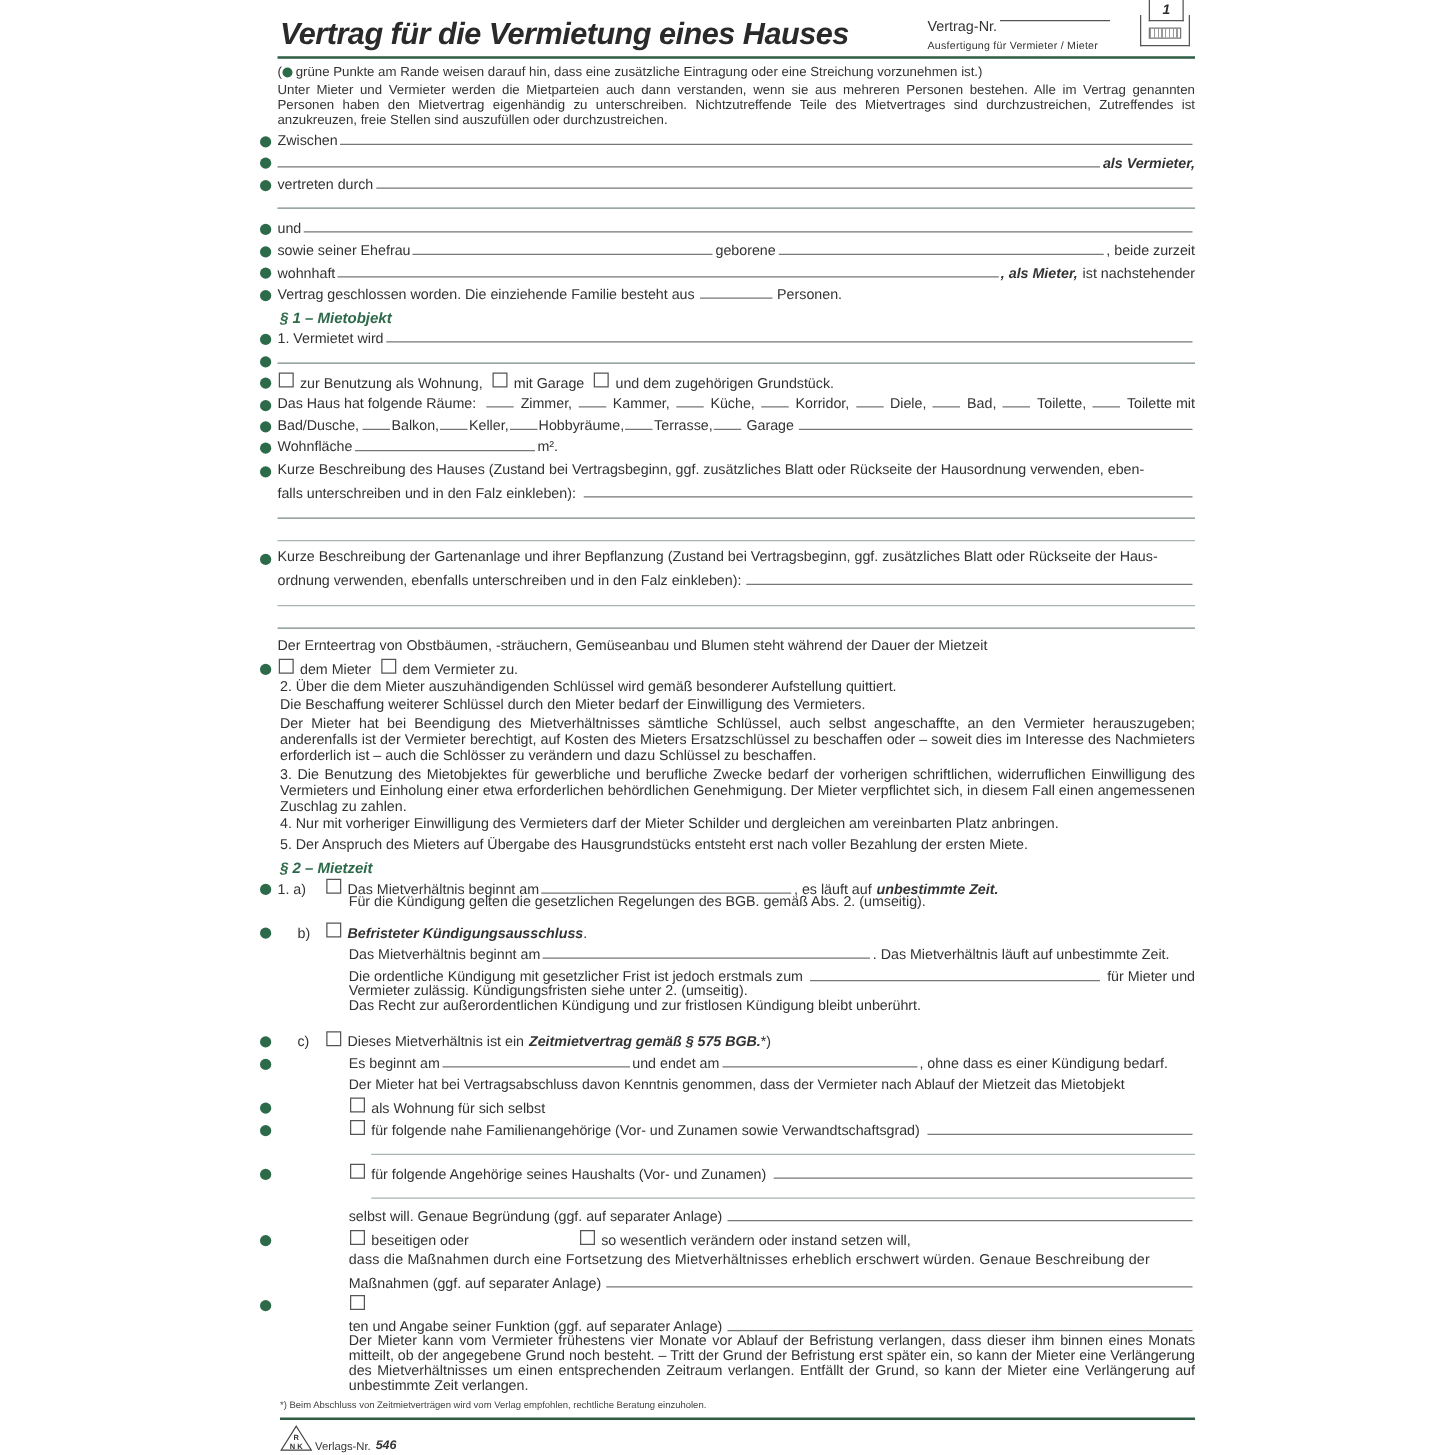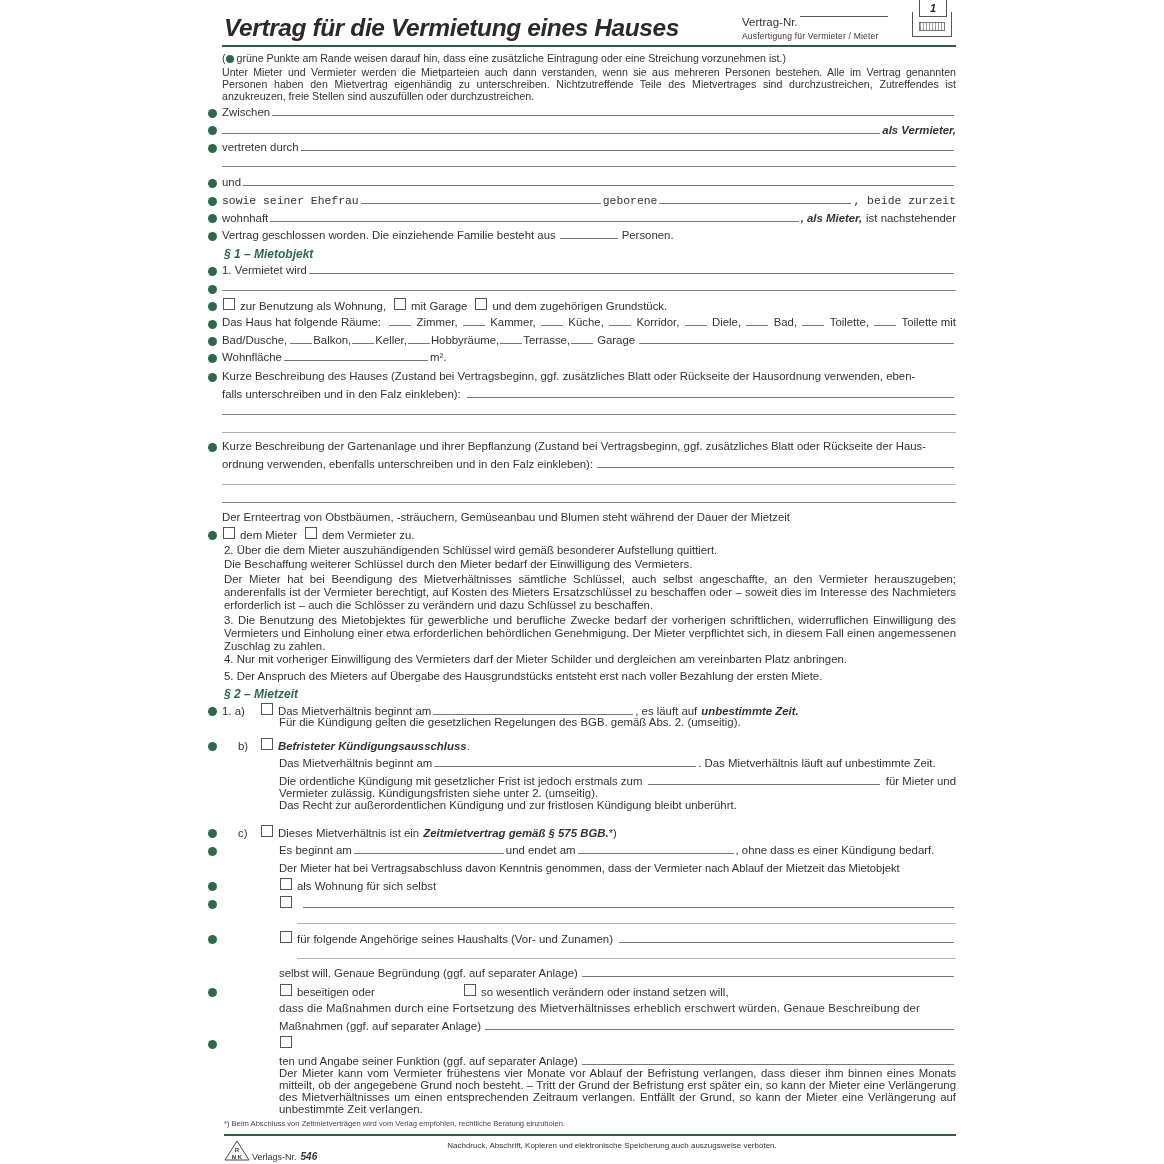--- a/index.html
+++ b/index.html
@@ -74,21 +74,21 @@
   </div>
   <div class="line" style="left:0;width:734px;top:166px;"></div>
 
   <span class="dot" style="left:-14px;top:179px;"></span>
   <div class="row" style="top:175px;">
     <span>und</span>
       <span class="fill"></span>
   </div>
 
   <span class="dot" style="left:-14px;top:197px;"></span>
-  <div class="row" style="top:193px;font-family:Liberation Mono, monospace;">
+  <div class="row" style="top:193px;">
     <span>sowie seiner Ehefrau</span>
       <span class="sfill" style="width:240px"></span>
       <span>geborene</span>
       <span class="fill"></span>
       <span>, beide zurzeit</span>
   </div>
 
   <span class="dot" style="left:-14px;top:214px;"></span>
   <div class="row" style="top:211px;">
     <span>wohnhaft</span>
@@ -262,20 +262,21 @@
 
   <span class="dot" style="left:-14px;top:882px;"></span>
   <div class="row" style="top:878px;left:57px;width:677px;">
     <span class="cb"></span>
       <span>als Wohnung für sich selbst</span>
   </div>
 
   <span class="dot" style="left:-14px;top:900px;"></span>
   <div class="row" style="top:896px;left:57px;width:677px;">
     <span class="cb"></span>
+      <span>für folgende nahe Familienangehörige (Vor- und Zunamen sowie Verwandtschaftsgrad)</span>
       <span class="fill" style="margin-left:6px"></span>
   </div>
   <div class="line" style="left:75px;width:659px;top:923px;border-color:#a8b5ad;"></div>
 
   <span class="dot" style="left:-14px;top:935px;"></span>
   <div class="row" style="top:931px;left:57px;width:677px;">
     <span class="cb"></span>
       <span>für folgende Angehörige seines Haushalts (Vor- und Zunamen)</span>
       <span class="fill" style="margin-left:6px"></span>
   </div>
@@ -316,15 +317,14 @@
     <svg class="logo" viewBox="0 0 26 22">
       <polygon points="13,1 25,20 1,20" fill="none" stroke="#444" stroke-width="1"></polygon>
       <text x="13" y="12" font-size="6" text-anchor="middle" fill="#333" font-family="Liberation Sans, sans-serif" font-weight="bold">R</text>
       <text x="13" y="19" font-size="6" text-anchor="middle" fill="#333" font-family="Liberation Sans, sans-serif" font-weight="bold">N K</text>
     </svg>
     <span style="font-size:9px;color:#333;margin-left:2px;">Verlags-Nr.</span>
     <span style="font-size:10px;font-weight:bold;font-style:italic;margin-left:4px;color:#333;">546</span>
   </div>
 
   <div class="abs foot" style="left:140px;top:1139px;width:500px;">
-    <div>Nachdruck, Abschrift, Kopieren und elektronische Speicherung auch auszugsweise verboten.</div>
   </div>
 </div>
 
 </body></html>

